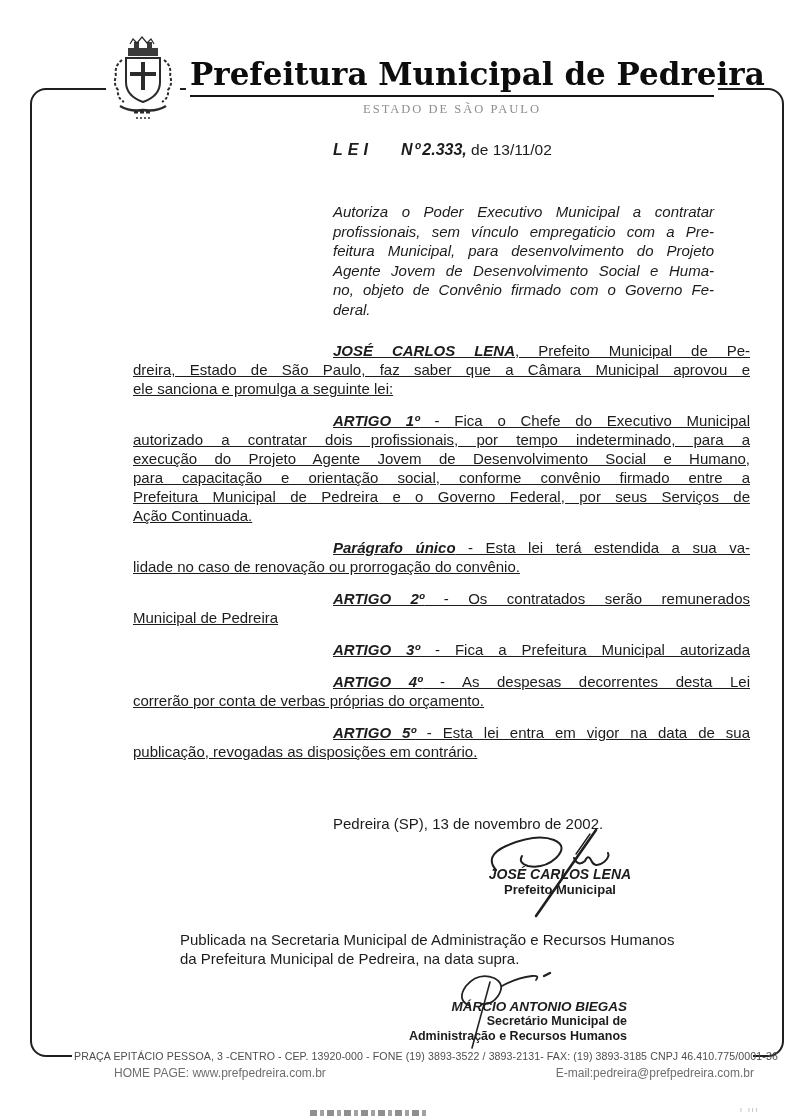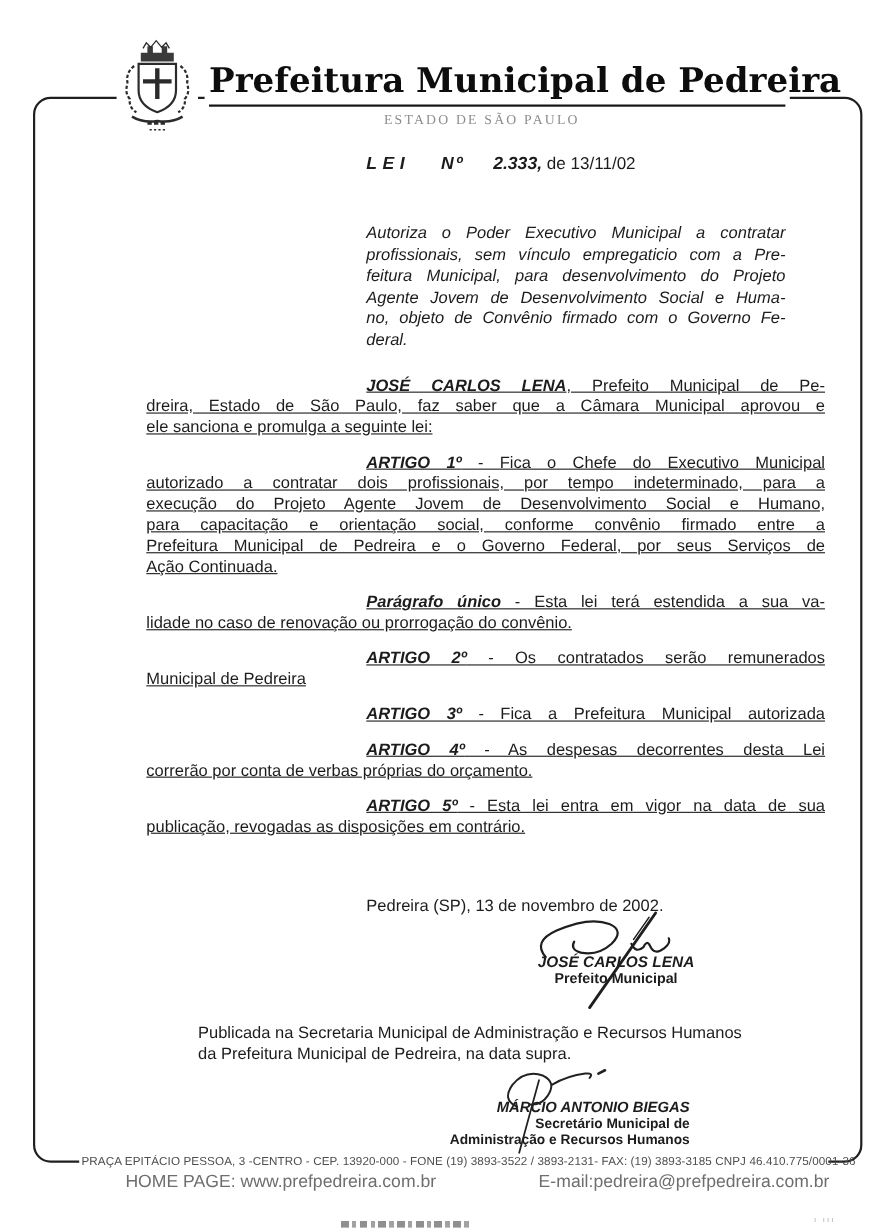--- a/index.html
+++ b/index.html
@@ -13,30 +13,30 @@
   .mask { position:absolute; background:#fff; }
   #mask-top { left:186px; top:80px; width:532px; height:20px; }
   #mask-bottom { left:72px; top:1046px; width:681px; height:22px; }
 
   
   #crest { position:absolute; left:106px; top:34px; width:74px; height:88px; background:#fff; }
   #doc-title { position:absolute; left:190px; top:56px; width:524px; text-align:center;
                font-family:"DejaVu Serif", serif; font-weight:bold; font-size:31px;
                letter-spacing:0px; color:#0d0d0d; white-space:nowrap;
                border-bottom:2px solid #141414; padding-bottom:3px; }
-  #doc-subtitle { position:absolute; left:176px; top:102px; width:524px; text-align:center;
+  #doc-subtitle { position:absolute; left:190px; top:102px; width:524px; text-align:center;
                   font-family:"Liberation Serif", serif; font-size:12.5px; letter-spacing:2px;
                   color:#8d8d8d; }
 
   
   #lei-line { position:absolute; left:333px; top:141px; font-size:16px; white-space:nowrap; }
   #lei-line .bi { font-weight:bold; font-style:italic; }
   #lei-label { letter-spacing:5px; }
   #lei-numero { margin-left:28px; letter-spacing:2px; }
-  #lei-valor { margin-left:26px; }
+  #lei-valor { }
   #lei-data { font-size:15.5px; }
 
   
   .line { font-size:15px; line-height:19px; }
   .line.j { text-align:justify; text-align-last:justify; }
   #ementa { position:absolute; left:333px; top:202px; width:381px; }
   #ementa .line { line-height:19.5px;font-style:italic; }
   #paragraphs { position:absolute; left:133px; top:341px; width:617px; }
   .para { margin-bottom:13px;text-decoration:underline; }
   .para .first { text-indent:200px; }
@@ -52,21 +52,21 @@
   #sig2 { position:absolute; left:395px; top:999px; width:232px; text-align:right; }
   #sig2 .sig-name { font-size:13.5px; }
   #sig2 .sig-role { font-size:12.5px; line-height:14.5px; }
   #sig2-scribble { position:absolute; left:432px; top:970px; width:150px; height:88px; }
 
   #publicada { position:absolute; left:180px; top:930px; width:580px; font-size:15px; line-height:19px; }
 
   
   #footer-line1 { position:absolute; left:74px; top:1050px; width:678px; font-size:10.6px;
                   color:#4e4e4e; white-space:nowrap; letter-spacing:0.1px; }
-  #footer-line2 { position:absolute; left:74px; top:1066px; width:680px; font-size:16px;
+  #footer-line2 { position:absolute; left:74px; top:1066px; width:680px; font-size:12px;
                   color:#6e6e6e; display:flex; justify-content:space-between;padding-left:40px; }
   #bottom-smudge { position:absolute; left:310px; top:1110px; width:118px; height:6px; opacity:.55;
                    background:repeating-linear-gradient(90deg,#333 0 7px,#fff 7px 10px,#555 10px 14px,#fff 14px 17px); }
   #corner-mark { position:absolute; left:740px; top:1106px; font-size:7px; color:#aaa; letter-spacing:2px; }
 </style>
 </head>
 <body>
 
 <div id="page">
 

